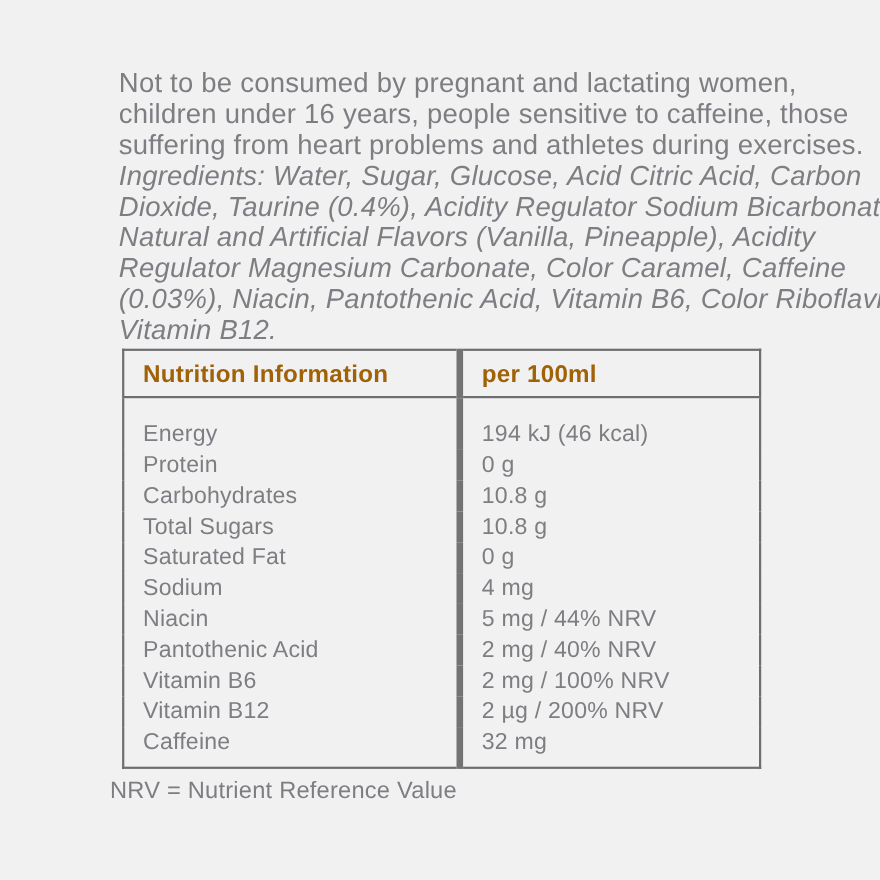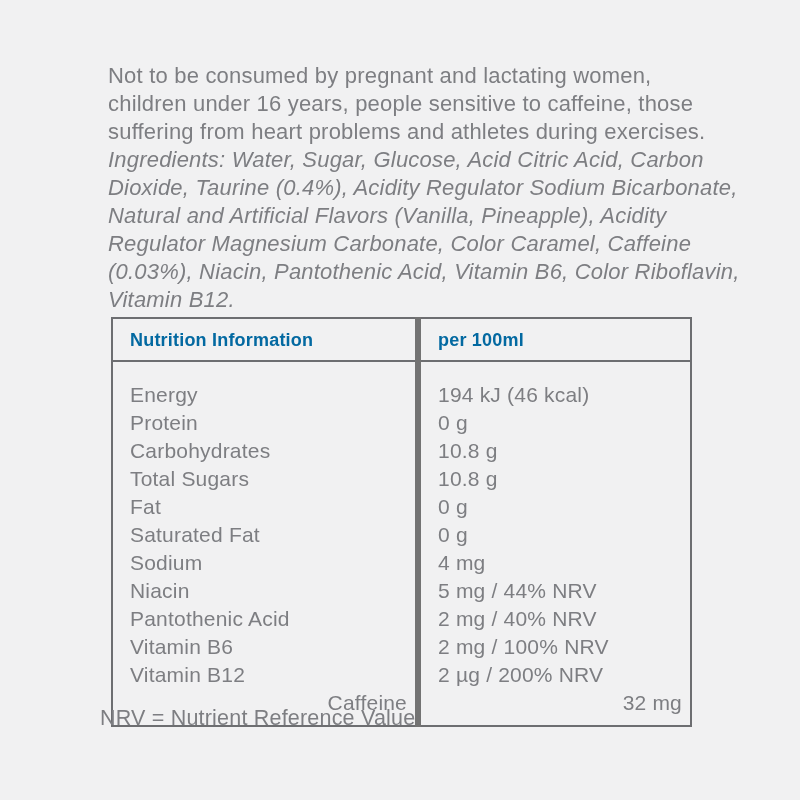--- a/index.html
+++ b/index.html
@@ -12,21 +12,21 @@
     position: relative;
     background: #f1f1f2;
     font-family: "Liberation Sans", sans-serif;
     color: #7d7e82;
     overflow: hidden;
   }
   .para {
     position: absolute;
     left: 108px;
     white-space: pre;
-    font-size: 22px;
+    font-size: 25px;
     line-height: 28px;
     letter-spacing: 0.2px;
     color: #7d7e82;
   }
   .warning  { top: 62px; }
   .ingredients { top: 146px; font-style: italic; }
 
   table.nutrition {
     position: absolute;
     left: 111px;
@@ -43,30 +43,30 @@
     vertical-align: middle;
     padding: 0 8px 0 17px;
     font-size: 21px;
     line-height: 28px;
     letter-spacing: 0.2px;
   }
   table.nutrition col.c1 { width: 306px; }
   table.nutrition col.c2 { width: 273px; }
   table.nutrition thead th {
     font-weight: bold;
-    font-size: 18px;
-    color: #0369a1;
+    font-size: 22px;
+    color: #a16207;
     height: 41px;
     border-bottom: 2px solid #6d6e71;
   }
   table.nutrition th + th, table.nutrition td + td {
     border-left: 6px solid #737373;
   }
   table.nutrition tbody tr:first-child td { padding-top: 19px; }
-  table.nutrition tbody tr:last-child td  { padding-bottom: 8px; text-align: right; }
+  table.nutrition tbody tr:last-child td  { padding-bottom: 8px; }
 
   .footnote {
     position: absolute;
     left: 100px;
     top: 704px;
     font-size: 21.5px;
     line-height: 28px;
     letter-spacing: 0.2px;
     color: #7d7e82;
   }
@@ -107,24 +107,20 @@
     </tr>
     <tr>
       <td>Carbohydrates</td>
       <td>10.8 g</td>
     </tr>
     <tr>
       <td>Total Sugars</td>
       <td>10.8 g</td>
     </tr>
     <tr>
-      <td>Fat</td>
-      <td>0 g</td>
-    </tr>
-    <tr>
       <td>Saturated Fat</td>
       <td>0 g</td>
     </tr>
     <tr>
       <td>Sodium</td>
       <td>4 mg</td>
     </tr>
     <tr>
       <td>Niacin</td>
       <td>5 mg / 44% NRV</td>

